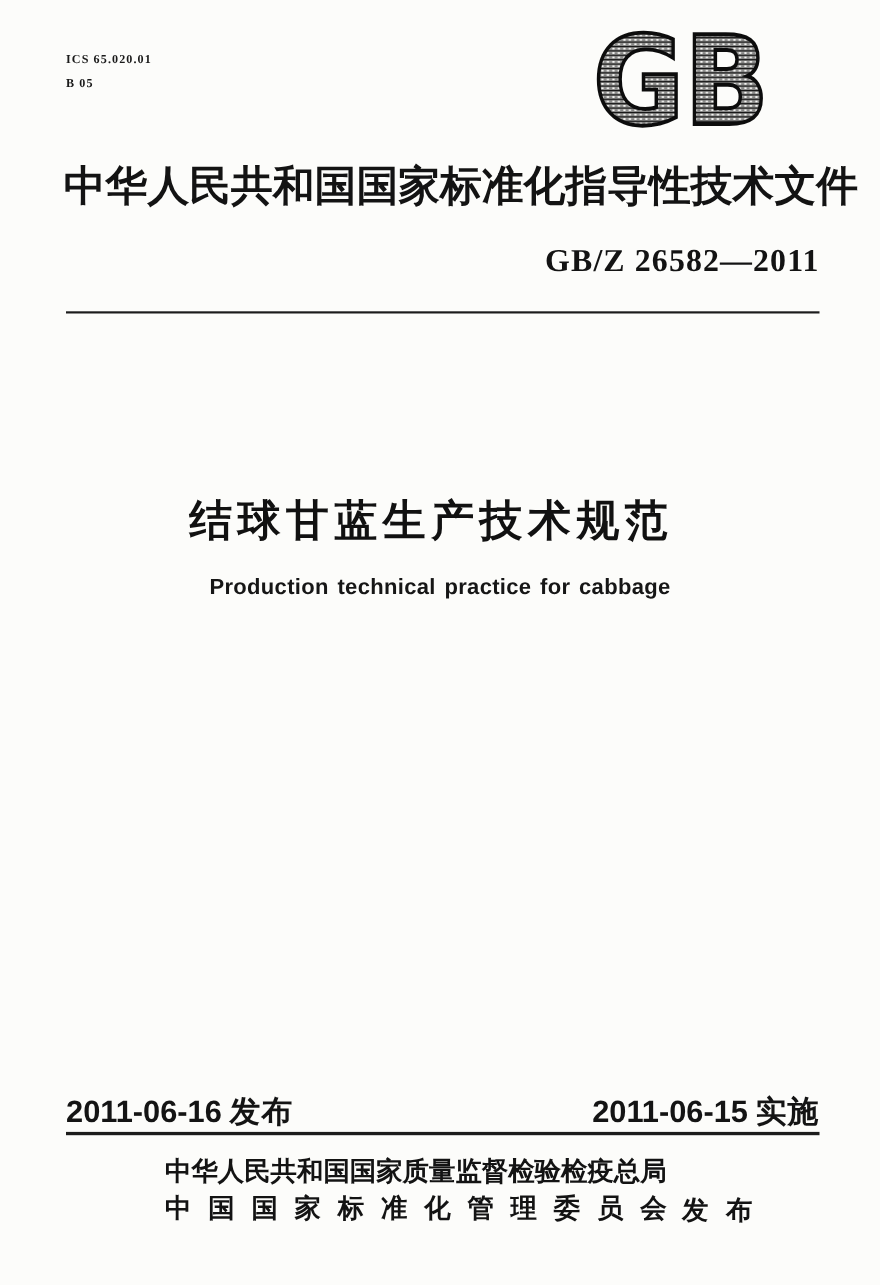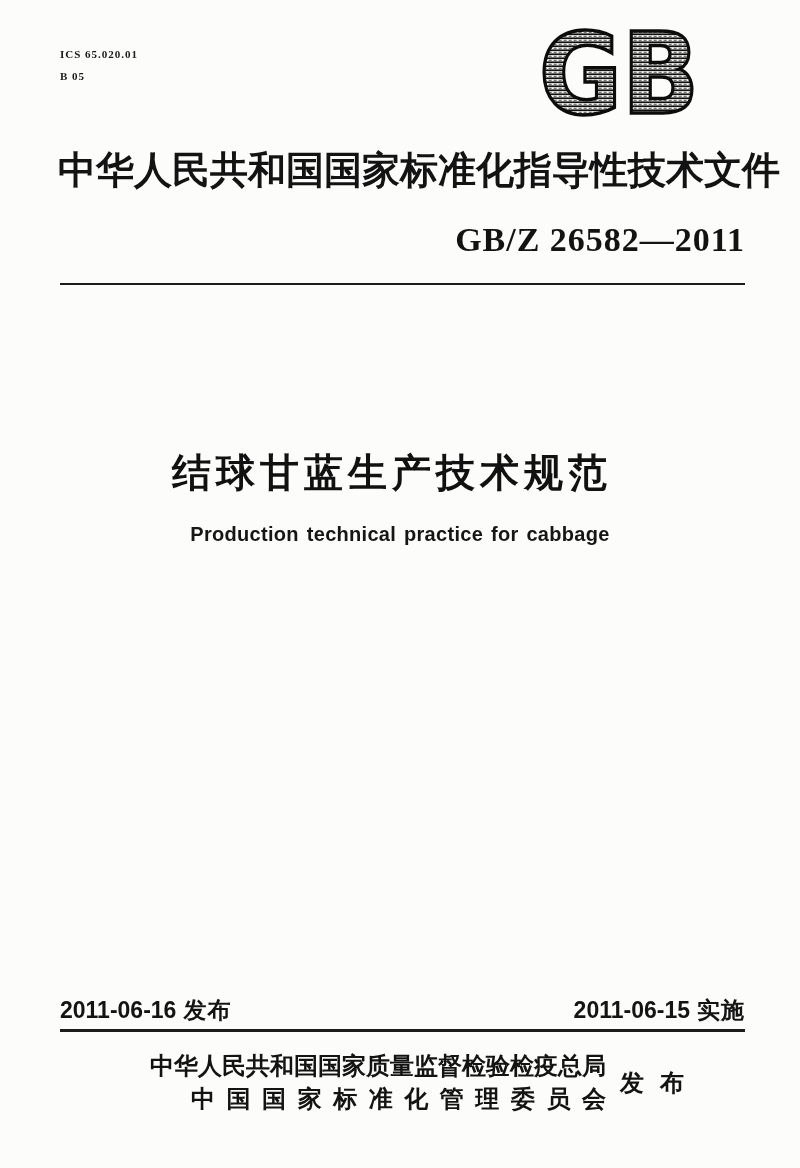--- a/index.html
+++ b/index.html
@@ -59,21 +59,21 @@
 
   
   .std-no {
     position: absolute;
     left: 60px;
     top: 221px;
     width: 685px;
     text-align: right;
     font-family: "Liberation Serif", serif;
     font-weight: bold;
-    font-size: 34px;
+    font-size: 29px;
     letter-spacing: 1px;
     color: #131313;
   }
 
   
   .rule { position: absolute; left: 60px; width: 685px; background: #1c1c1c; }
   .rule-top { top: 283px; height: 2px; }
   .rule-bottom { top: 1029px; height: 3px; }
 
   
@@ -105,52 +105,51 @@
   
   .date-row {
     position: absolute;
     left: 60px;
     top: 997px;
     width: 685px;
     display: flex;
     justify-content: space-between;
     font-family: "Liberation Sans", sans-serif;
     font-weight: bold;
-    font-size: 23px;
+    font-size: 28px;
     line-height: 27px;
     color: #141414;
   }
   .date-row .cjk { margin-left: 7px; letter-spacing: 1px; }
 
   
   .issuer {
     position: absolute;
     left: 150px;
     top: 1050px;
     display: flex;
-    align-items: center;
+    align-items: flex-end;
   }
   .org-col { width: fit-content; }
   .org-line1 {
     font-family: "Liberation Serif", serif;
     font-weight: bold;
     font-size: 24px;
     line-height: 33px;
     white-space: nowrap;
     color: #131313;
   }
   .org-line2 {
     font-family: "Liberation Serif", serif;
     font-weight: bold;
     font-size: 24px;
     line-height: 33px;
     text-align: justify;
     text-align-last: justify;
     color: #131313;
-    margin-left: 41px;
   }
   .publish-label {
     margin-left: 14px;
     font-family: "Liberation Serif", serif;
     font-weight: bold;
     font-size: 24px;
     letter-spacing: 16px;
     white-space: nowrap;
     color: #131313;
   }

